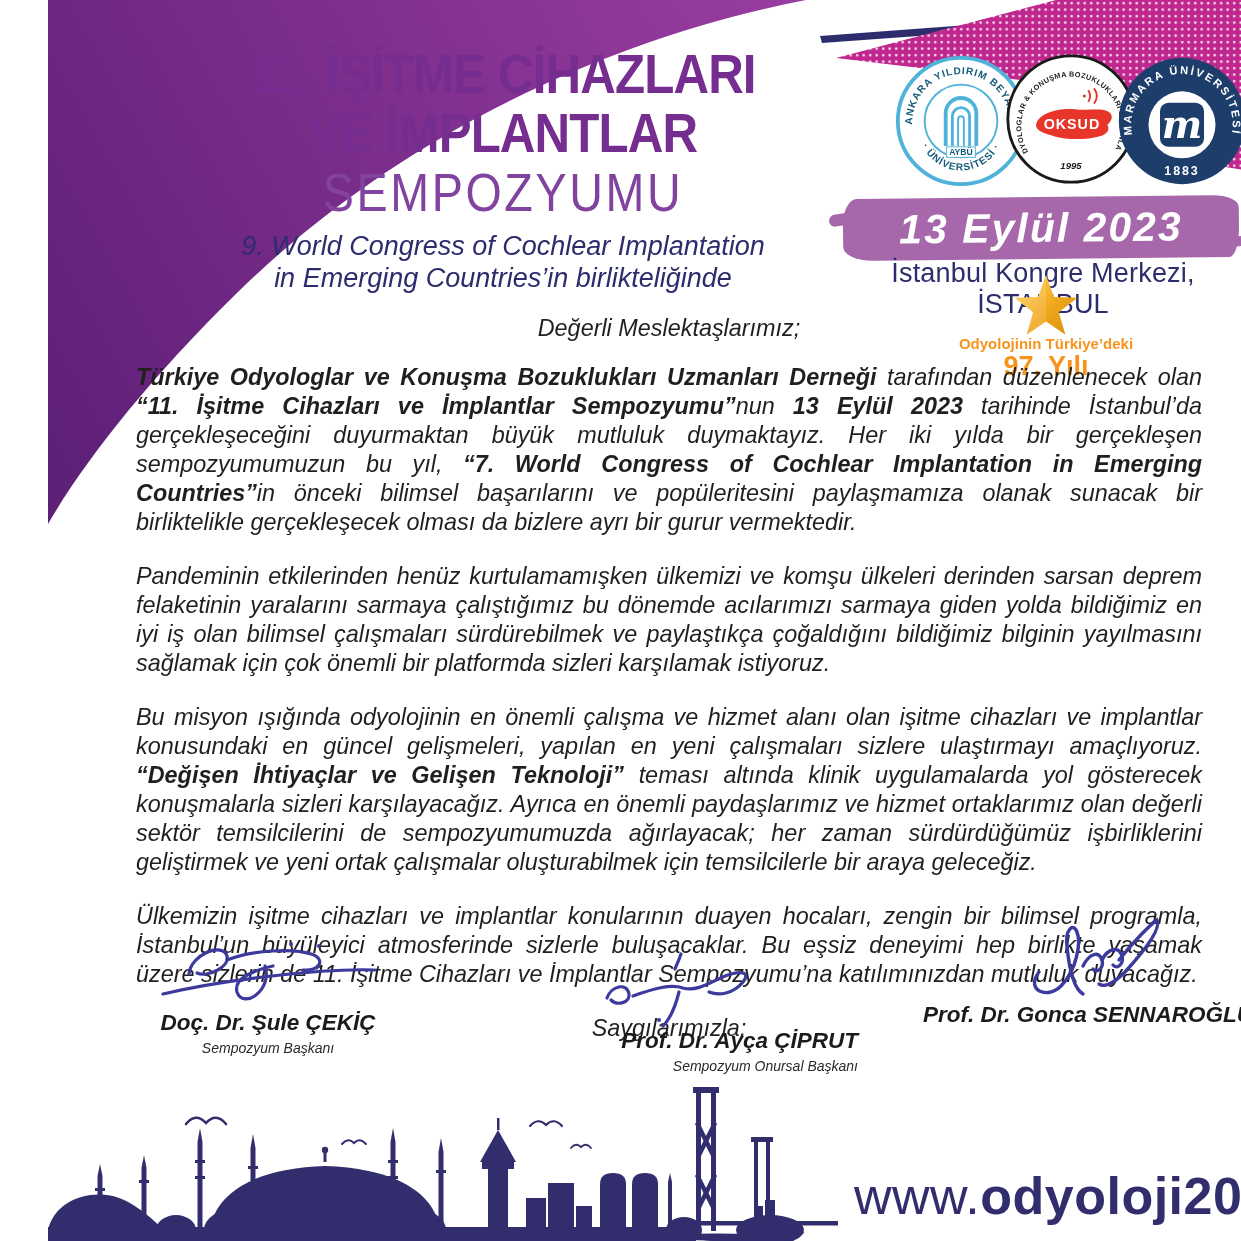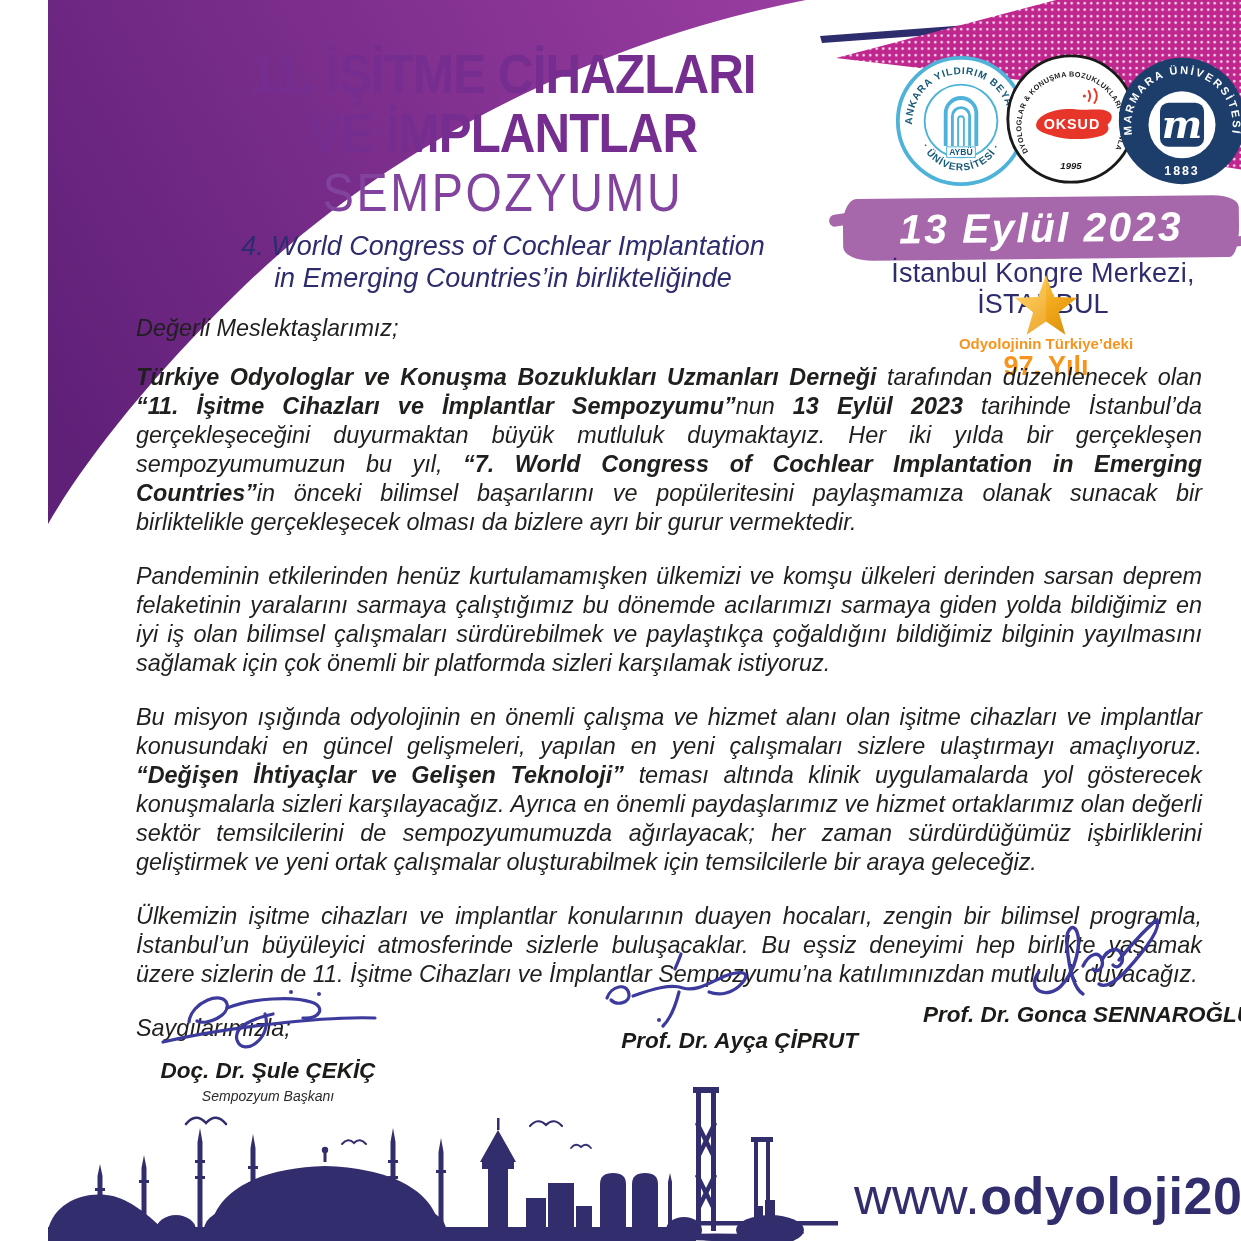--- a/index.html
+++ b/index.html
@@ -26,29 +26,29 @@
   .venue{position:absolute;left:780px;top:258px;width:430px;text-align:center;
          color:#2d2c6d;font-size:27px;font-weight:500;letter-spacing:.2px;}
   
   .star-block{position:absolute;left:908px;top:274px;width:180px;text-align:center;}
   .star-block svg{margin:0 auto;}
   .star-cap1{color:#f7941e;font-weight:700;font-size:15px;line-height:16px;}
   .star-cap2{color:#f7941e;font-weight:700;font-size:27px;line-height:28px;}
   
   .letter{position:absolute;left:88px;top:314px;width:1066px;font-size:23.4px;line-height:29px;}
   .letter p{margin:0 0 25px;font-style:italic;text-align:justify;}
-  .letter p.short{text-align:left;}
+  .letter p.short{text-align:center;}
   .letter .b{font-weight:700;}
   .greeting{margin-bottom:20px !important;}
   
   .sig{position:absolute;text-align:center;}
   .sig svg{margin:0 auto;}
   .sig .nm{font-weight:700;font-style:italic;font-size:22.5px;line-height:26px;color:#1c1b19;}
   .sig .tt{font-style:italic;font-size:14px;line-height:25px;color:#2a2927;}
-  #sig1{left:50px;top:980px;width:340px;}
+  #sig1{left:50px;top:932px;width:340px;}
   #sig2{left:440px;top:948px;width:370px;text-align:right;}
   #sig3{left:855px;top:916px;width:370px;}
   
   #skyline{position:absolute;left:0;top:1080px;}
   .website{position:absolute;left:806px;top:1166px;width:390px;text-align:center;
            font-size:52px;color:#322d6c;letter-spacing:.5px;}
   .website .wb{font-weight:800;}
 </style>
 </head>
 <body>
@@ -71,21 +71,21 @@
     <path d="M788,58 L1008,0 L1241,0 L1241,112 Z" fill="url(#dots)"></path>
     <path d="M1146,162 L1241,118 L1241,177 Z" fill="url(#dots)"></path>
   </svg>
 
   <div class="title-block">
     <div class="title-main">
       <div class="t1">11. İŞİTME CİHAZLARI</div>
       <div class="t1">VE İMPLANTLAR</div>
       <div class="t3">SEMPOZYUMU</div>
     </div>
-    <div class="sub">4. World Congress of Cochlear Implantation</div>
+    <div class="sub">9. World Congress of Cochlear Implantation</div>
     <div class="sub" style="margin-top:0">in Emerging Countries’in birlikteliğinde</div>
   </div>
 
   <svg class="logo" style="left:846px;top:54px" viewBox="0 0 140 140">
     <defs>
       <path id="aybuTop" d="M20,82 A51 51 0 1 1 120,82" fill="none"></path>
       <path id="aybuBot" d="M26,86 A45 45 0 0 0 114,86" fill="none"></path>
     </defs>
     <circle cx="70" cy="70" r="66" fill="#fff" stroke="#4fb3d9" stroke-width="4"></circle>
     <circle cx="70" cy="70" r="38" fill="none" stroke="#4fb3d9" stroke-width="2"></circle>
@@ -180,20 +180,21 @@
 
   <div class="sig" id="sig2">
     <svg width="220" height="80" viewBox="0 0 220 80" fill="none" stroke="#3c3a9c" stroke-width="3.2" stroke-linecap="round">
       <path d="M118,6 C116,12 114,16 112,21"></path>
       <path d="M44,50 C48,38 64,34 66,46 C67,55 54,58 48,52"></path>
       <path d="M70,48 C92,40 108,36 120,40 C134,44 148,34 162,28 C178,22 188,24 180,34 C170,46 156,48 146,44"></path>
       <path d="M116,44 C112,60 106,72 100,78"></path>
       <circle cx="96" cy="72" r="2" fill="#3c3a9c" stroke="none"></circle>
     </svg>
     <div class="nm">Prof. Dr. Ayça ÇİPRUT</div>
+    <div class="tt">Sempozyum Onursal Başkanı</div>
   </div>
 
   <div class="sig" id="sig3">
     <svg width="170" height="86" viewBox="0 0 170 86" fill="none" stroke="#3c3a9c" stroke-width="3.4" stroke-linecap="round">
       <path d="M36,56 C22,74 44,84 58,70 C74,54 78,26 74,16 C70,6 62,14 64,30 C66,52 70,72 80,78"></path>
       <path d="M80,50 C86,38 96,34 99,44 C101,52 94,58 90,53"></path>
       <path d="M99,44 C105,32 116,30 119,40 C121,48 114,54 110,49"></path>
       <path d="M116,44 C130,26 148,8 154,4 C158,12 144,32 122,56 C112,66 102,72 96,68"></path>
     </svg>
     <div class="nm">Prof. Dr. Gonca SENNAROĞLU</div>

